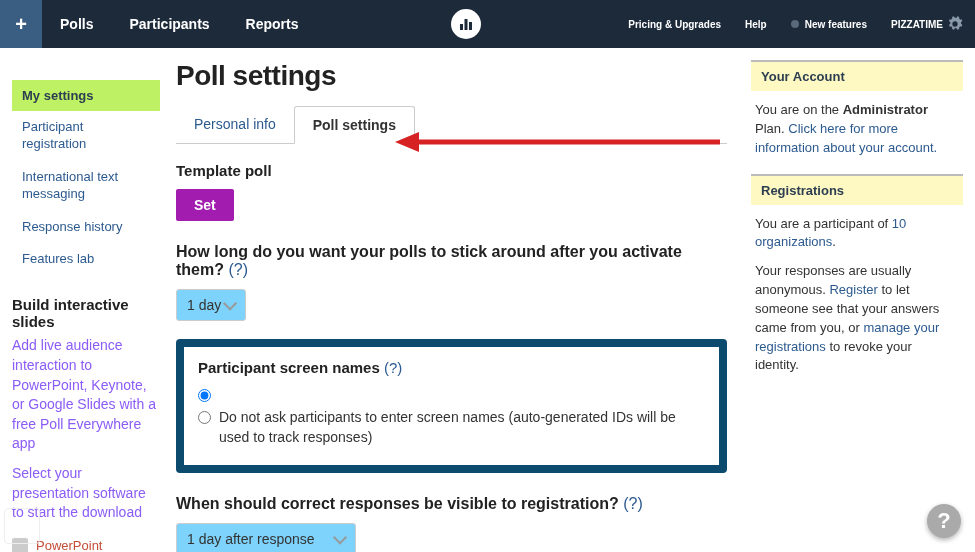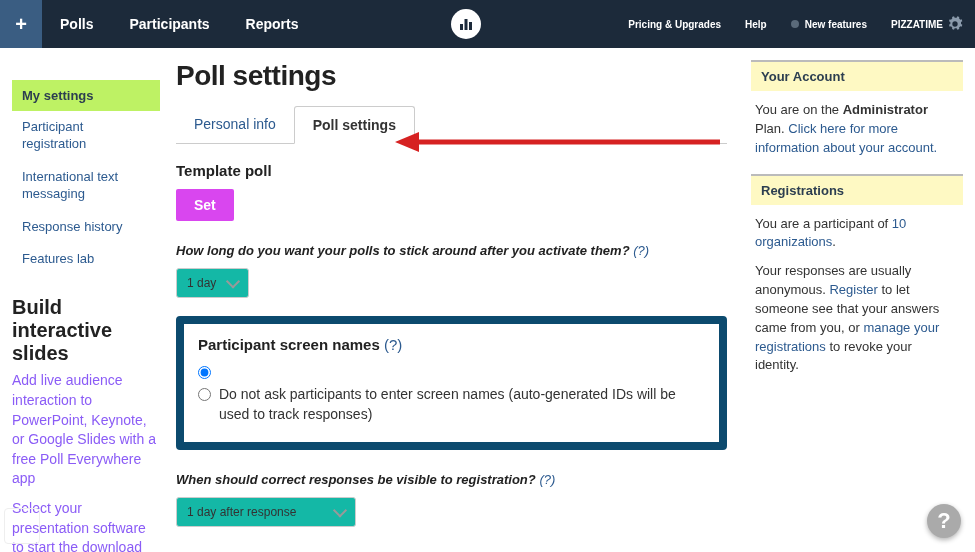--- a/index.html
+++ b/index.html
@@ -13,36 +13,36 @@
 .nav-right { display: flex; align-items: center; }
 .nav-right .nav-item { font-size: 10px; padding: 0 12px; }
 .gear { width: 16px; height: 16px; margin-left: 4px; }
 .dot { width: 8px; height: 8px; background: #5a6a7a; border-radius: 50%; margin-right: 6px; }
 
 .container { display: flex; padding: 12px; gap: 16px; }
 .sidebar { width: 148px; flex-shrink: 0; }
 .side-tab { padding: 8px 10px; font-size: 13px; cursor: pointer; }
 .side-tab.active { background: #bef264; font-weight: 700; color: #2c3e50; margin-top: 20px; }
 .side-link { color: #2c5a8f; line-height: 1.3; }
-.side-heading { font-weight: 700; font-size: 20px; margin-top: 20px; margin-bottom: 6px; color: #222; }
+.side-heading { font-weight: 700; font-size: 15px; margin-top: 20px; margin-bottom: 6px; color: #222; }
 .side-text { font-size: 14px; line-height: 1.4; color: #8b5cf6; margin-bottom: 10px; }
 .dl-item { display: flex; align-items: center; gap: 8px; padding: 5px 0; color: #c44d37; font-size: 13px; cursor: pointer; text-align: right; }
 .dl-icon { width: 16px; height: 16px; background: #ccc; border-radius: 2px; }
 
 .main { flex: 1; padding-right: 8px; }
 .page-title { font-size: 28px; font-weight: 700; color: #222; margin-bottom: 14px; letter-spacing: -0.5px; }
 .tabs { display: flex; border-bottom: 1px solid #ccc; margin-bottom: 18px; position: relative; }
 .tab { padding: 10px 18px; font-size: 14px; color: #2c5a8f; cursor: pointer; }
 .tab.active { color: #333; font-weight: 600; border: 1px solid #ccc; border-bottom: 1px solid #fff; margin-bottom: -1px; background: #fff; border-radius: 3px 3px 0 0; }
 
 .section-label { font-weight: 700; font-size: 15px; color: #222; margin-bottom: 10px; }
-.btn-set { background: #d946ef; color: #fff; border: none; padding: 8px 18px; font-size: 14px; font-weight: 600; border-radius: 2px; cursor: pointer; }
-.question { font-weight: 700; font-size: 13px; color: #222; margin-top: 22px; margin-bottom: 10px; font-style: italic; }
+.btn-set { background: #a21caf; color: #fff; border: none; padding: 8px 18px; font-size: 14px; font-weight: 600; border-radius: 2px; cursor: pointer; }
+.question { font-weight: 700; font-size: 16px; color: #222; margin-top: 22px; margin-bottom: 10px; }
 .help { color: #2c5a8f; font-weight: 400; cursor: pointer; }
-.select { border: 1px solid #ccc; border-radius: 3px; padding: 7px 32px 7px 10px; font-size: 12px; color: #333; background: #14b8a6; position: relative; display: inline-flex; align-items: center; cursor: pointer; }
+.select { border: 1px solid #ccc; border-radius: 3px; padding: 7px 24px 7px 10px; font-size: 14px; color: #333; background: #7dd3fc; position: relative; display: inline-flex; align-items: center; cursor: pointer; }
 .select::after { content: ""; position: absolute; right: 10px; top: 50%; width: 8px; height: 8px; border-right: 2px solid #999; border-bottom: 2px solid #999; transform: translateY(-65%) rotate(45deg); }
 
 .highlight-box { border: 8px solid #0c4a6e; border-radius: 4px; padding: 12px 14px; margin-top: 18px; }
 .radio-row { display: flex; align-items: flex-start; gap: 8px; margin-bottom: 6px; font-size: 14px; line-height: 1.4; }
 .radio-row input { margin-top: 3px; }
 
 .rightcol { width: 212px; flex-shrink: 0; font-size: 13px; }
 .panel-head { background: #fef9c3; padding: 7px 10px; font-weight: 700; color: #2c3e50; border-top: 2px solid #bbb; }
 .panel-body { padding: 10px 4px 16px 4px; line-height: 1.45; }
 .panel-body a, .link { color: #2c5a8f; cursor: pointer; }

